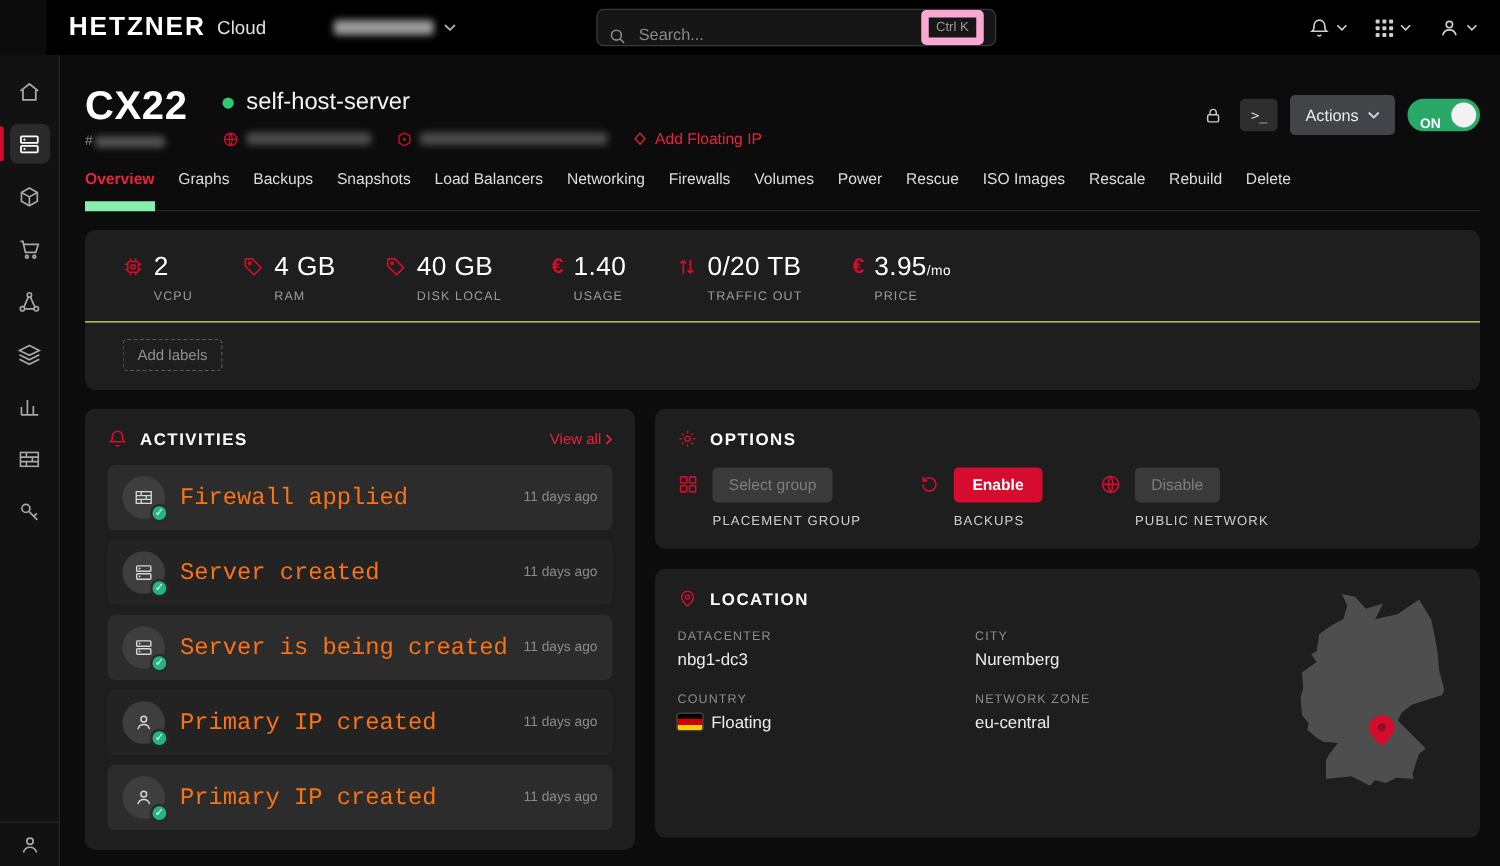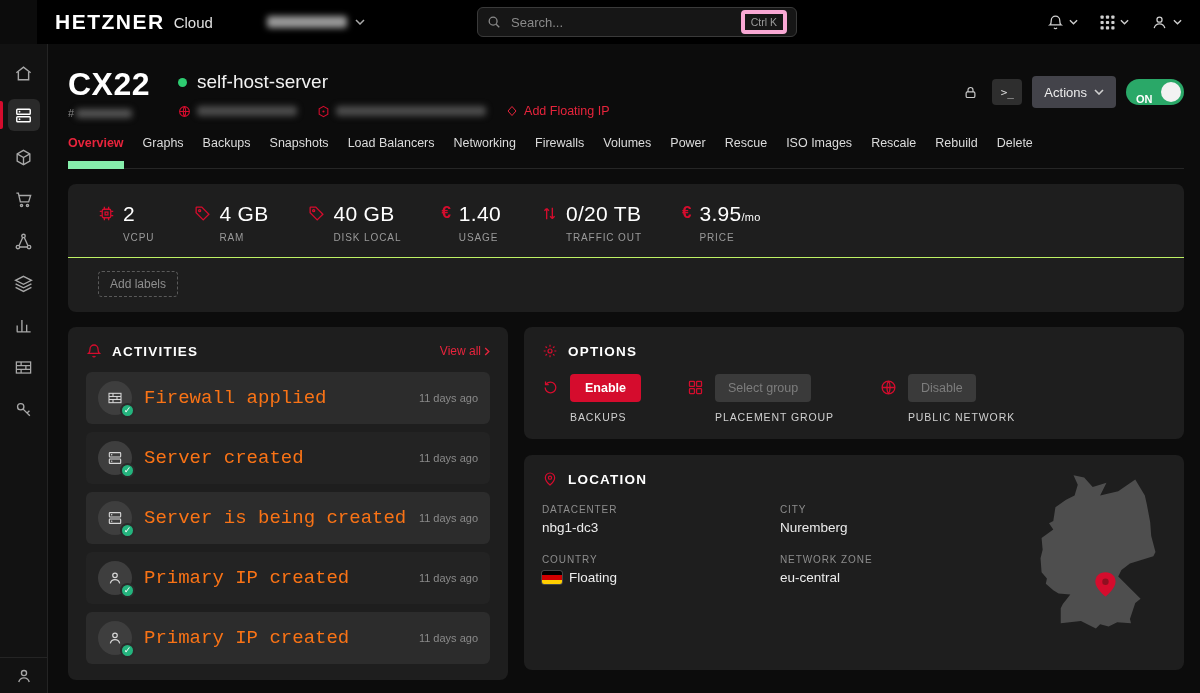--- a/index.html
+++ b/index.html
@@ -11,24 +11,24 @@
   }
   svg { display:block; }
 
   
   .topbar { height:44px; background:#000; display:flex; align-items:center; padding:0 18px; position:relative;margin-left:37px; }
   .logo { font-size:21px; font-weight:800; letter-spacing:1.5px; color:#fff; }
   .logo-sub { font-size:15px; color:#e0e0e0; margin-left:9px; }
   .project-select { display:flex; align-items:center; gap:8px; margin-left:54px; cursor:pointer; color:#aaa; }
   .redacted { display:inline-block; background:#6f6f6f; border-radius:3px; filter:blur(3px); }
   .r-project { width:80px; height:12px; background:#9a9a9a; }
-  .search { position:absolute; left:440px; top:7px; width:320px; height:30px; background:#161616; border:1px solid #3a3a3a; border-radius:6px; display:flex; align-items:center; padding:0 9px; gap:8px; }
+  .search { position:absolute; left:440px; top:7px; width:320px; height:30px; background:#161616; border:1px solid #3a3a3a; border-radius:6px; display:flex; align-items:flex-end; padding:0 9px; gap:8px; }
   .search input { flex:1; min-width:0; background:transparent; border:none; outline:none; color:#ddd; font-size:13px; font-family:inherit; }
   .search input::placeholder { color:#8a8a8a; }
-  .kbd { border:4px solid #f9a8d4; color:#9a9a9a; font-size:10.5px; border-radius:4px; padding:2px 6px; white-space:nowrap; }
+  .kbd { border:6px solid #f9a8d4; color:#9a9a9a; font-size:10.5px; border-radius:4px; padding:2px 6px; white-space:nowrap; }
   .topbar-right { margin-left:auto; display:flex; align-items:center; gap:22px; color:#cfcfcf; }
   .tb-item { display:flex; align-items:center; gap:5px; cursor:pointer; }
 
   
   .shell { display:flex; height:649px; }
   .sidebar { width:48px; background:#121212; border-right:1px solid #242424; display:flex; flex-direction:column; align-items:center; padding-top:8px; flex:none; }
   .side-item { width:48px; height:42px; display:flex; align-items:center; justify-content:center; color:#a8a8a8; cursor:pointer; position:relative; }
   .ibox { width:32px; height:32px; display:flex; align-items:center; justify-content:center; border-radius:6px; }
   .side-item.active { color:#fff; }
   .side-item.active .ibox { background:#2a2a2a; }
@@ -513,41 +513,41 @@
                   <circle cx="12" cy="12" r="3"></circle>
                   <path d="M12 2.5v3M12 18.5v3M2.5 12h3M18.5 12h3M5.3 5.3l2.1 2.1M16.6 16.6l2.1 2.1M18.7 5.3l-2.1 2.1M7.4 16.6l-2.1 2.1"></path>
                 </svg>
               </span>
             <span class="card-title">OPTIONS</span>
           </div>
           <div class="options-row">
             <div class="opt-group">
               <span class="opt-icon">
                   <svg width="17" height="17" viewBox="0 0 24 24" fill="none" stroke="currentColor" stroke-width="1.8">
-                    <path d="M4.5 12a7.5 7.5 0 107.5-7.5c-2.9 0-5.3 1.5-6.6 3.8"></path>
-                    <path d="M5 3.5V8h4.5"></path>
-                  </svg>
-                </span>
-              <div class="opt-col">
-                <button class="btn-primary">Enable</button>
-                <span class="opt-label">BACKUPS</span>
-              </div>
-            </div>
-            <div class="opt-group">
-              <span class="opt-icon">
-                  <svg width="17" height="17" viewBox="0 0 24 24" fill="none" stroke="currentColor" stroke-width="1.8">
                     <rect x="3.5" y="3.5" width="7" height="7" rx="1"></rect>
                     <rect x="13.5" y="3.5" width="7" height="7" rx="1"></rect>
                     <rect x="3.5" y="13.5" width="7" height="7" rx="1"></rect>
                     <rect x="13.5" y="13.5" width="7" height="7" rx="1"></rect>
                   </svg>
                 </span>
               <div class="opt-col">
                 <button class="btn-disabled">Select group</button>
                 <span class="opt-label">PLACEMENT GROUP</span>
+              </div>
+            </div>
+            <div class="opt-group">
+              <span class="opt-icon">
+                  <svg width="17" height="17" viewBox="0 0 24 24" fill="none" stroke="currentColor" stroke-width="1.8">
+                    <path d="M4.5 12a7.5 7.5 0 107.5-7.5c-2.9 0-5.3 1.5-6.6 3.8"></path>
+                    <path d="M5 3.5V8h4.5"></path>
+                  </svg>
+                </span>
+              <div class="opt-col">
+                <button class="btn-primary">Enable</button>
+                <span class="opt-label">BACKUPS</span>
               </div>
             </div>
             <div class="opt-group">
               <span class="opt-icon">
                   <svg width="17" height="17" viewBox="0 0 24 24" fill="none" stroke="currentColor" stroke-width="1.8">
                     <circle cx="12" cy="12" r="9"></circle>
                     <path d="M3 12h18M12 3c3 3.5 3 14 0 18M12 3c-3 3.5-3 14 0 18"></path>
                   </svg>
                 </span>
               <div class="opt-col">

